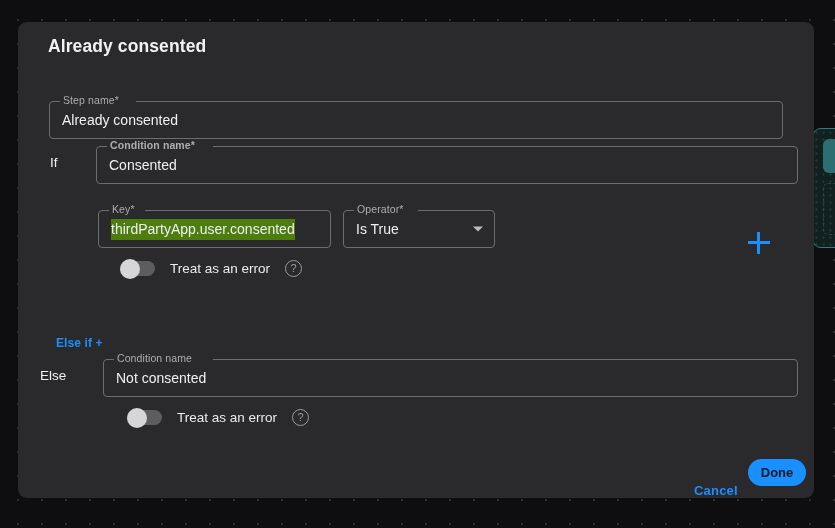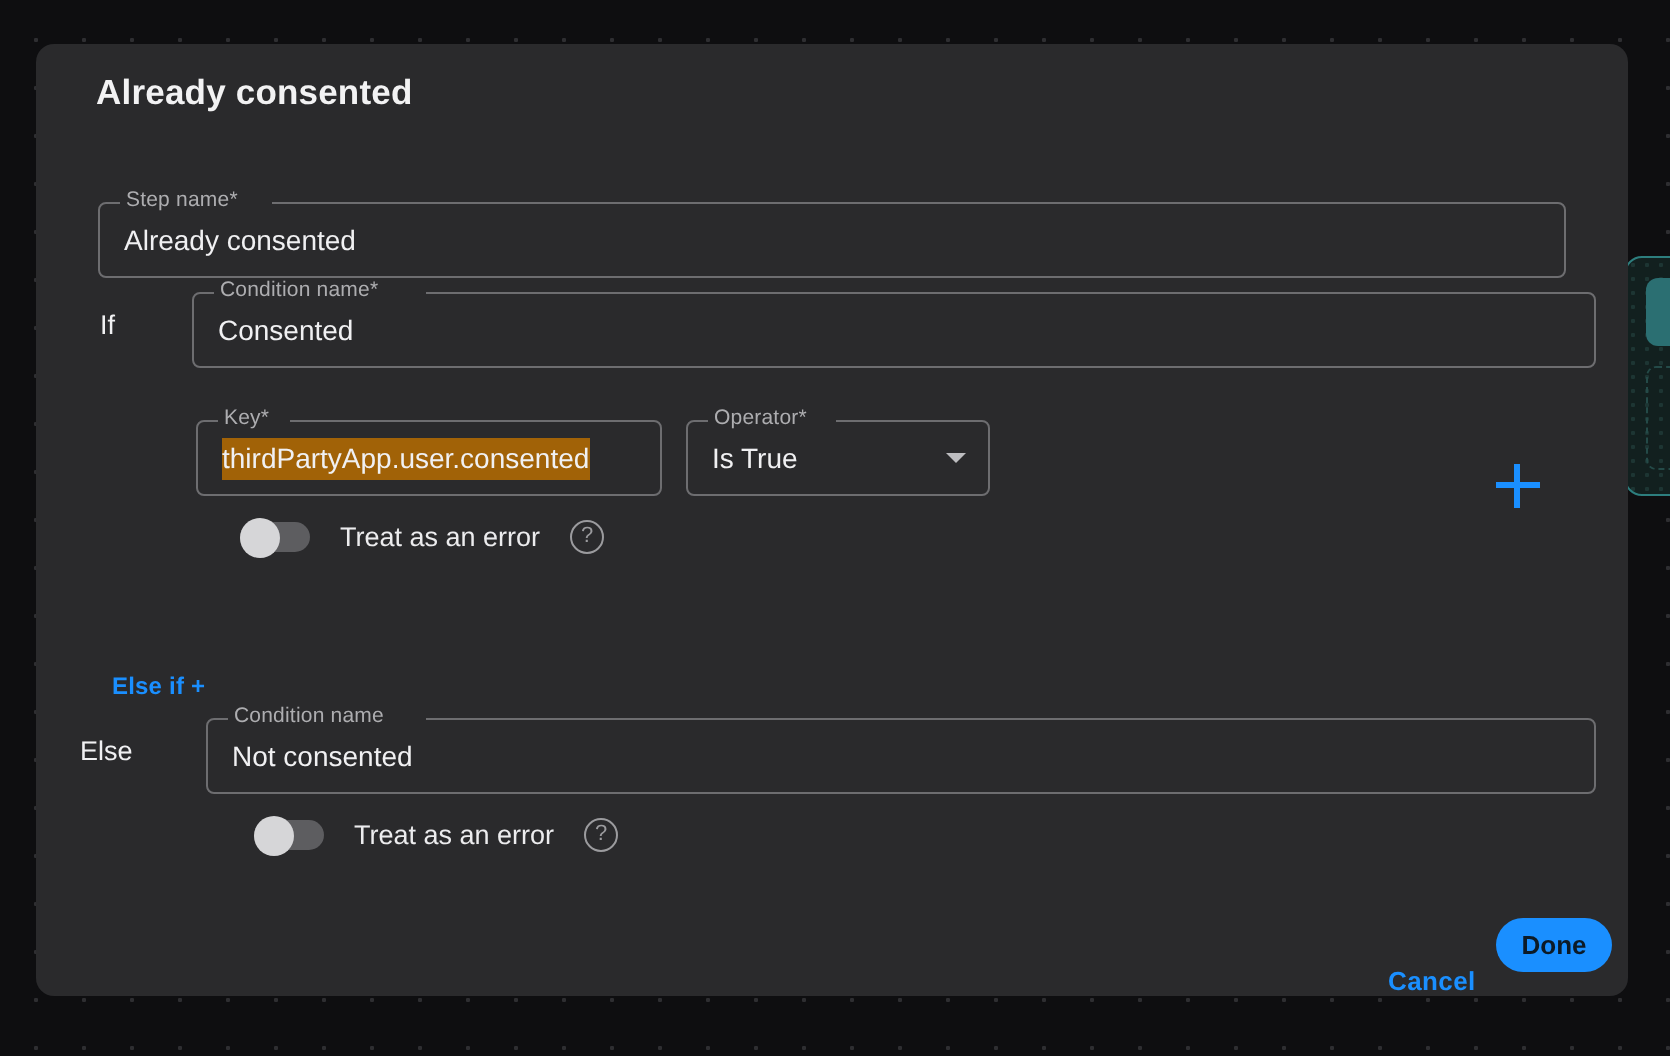--- a/index.html
+++ b/index.html
@@ -114,21 +114,21 @@
     left: 13px;
     top: 0;
     height: 100%;
     display: flex;
     align-items: center;
     font-size: 14px;
     color: #f0f0f2;
     white-space: nowrap;
   }
   .mfield .fvalue.selected-text {
-    background: #a16207;
+    background: #4d7c0f;
     padding: 1px 0 2px 0;
     height: auto;
     top: 9px;
     line-height: 18px;
   }
 
   
   .side-label {
     position: absolute;
     font-size: 13.5px;
@@ -264,21 +264,21 @@
     <div class="notch" style="left:11px; width:76px;"></div>
     <div class="flabel" style="left:14px;"><span>Step name</span><span class="req">*</span></div>
     <div class="fvalue">Already consented</div>
   </div>
 
   <div class="side-label" style="left:32px; top:133px;">If</div>
 
   <div class="mfield" style="left:78px; top:124px; width:702px;">
     <div class="outline"></div>
     <div class="notch" style="left:11px; width:106px;"></div>
-    <div class="flabel" style="left:14px;"><span>Condition name</span><span class="req">*</span></div>
+    <div class="flabel" style="left:14px;font-weight:bold;"><span>Condition name</span><span class="req">*</span></div>
     <div class="fvalue">Consented</div>
   </div>
 
   <div class="mfield" style="left:80px; top:188px; width:233px;">
     <div class="outline"></div>
     <div class="notch" style="left:11px; width:36px;"></div>
     <div class="flabel" style="left:14px;"><span>Key</span><span class="req">*</span></div>
     <div class="fvalue selected-text">thirdPartyApp.user.consented</div>
   </div>
 

